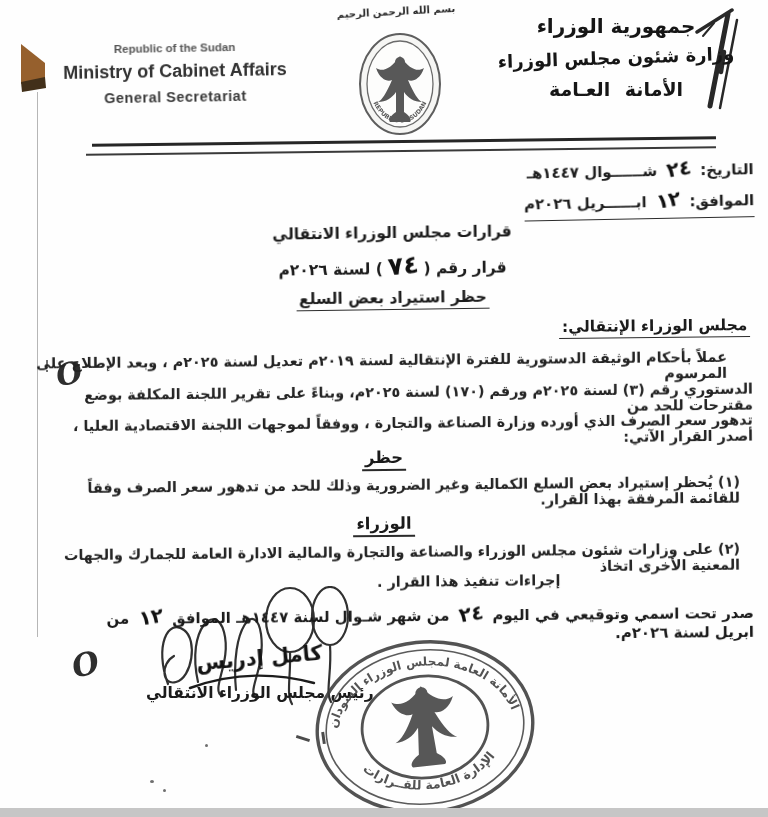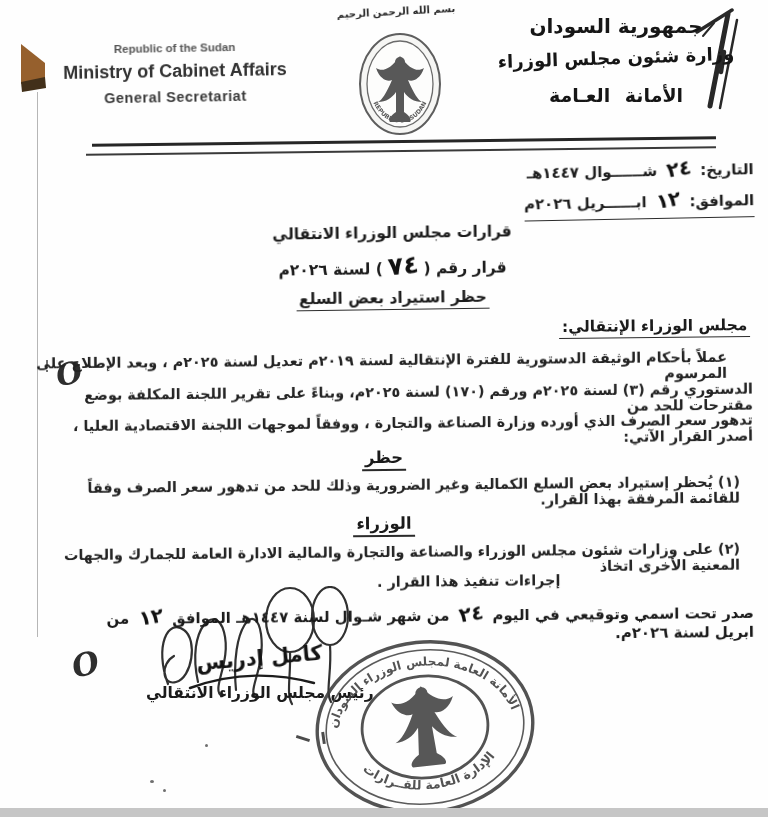--- a/index.html
+++ b/index.html
@@ -15,21 +15,21 @@
   
   .en-header{left:42px;top:42px;width:266px;text-align:center;transform:rotate(-1deg);
     font-family:"Liberation Sans", sans-serif;color:#3c3c3c;filter:blur(.2px);}
   .en-l1{font-size:11.5px;font-weight:700;color:#555;}
   .en-l2{font-size:18px;font-weight:700;margin-top:7px;color:#333;}
   .en-l3{font-size:14.5px;font-weight:700;margin-top:7px;letter-spacing:.5px;color:#3a3a3a;}
   
   .ar-header{right:28px;top:14px;width:248px;text-align:center;color:#161616;filter:blur(.15px);}
   .ar-l1{font-size:20px;font-weight:700;}
   .ar-l2{font-size:18px;font-weight:700;margin-top:9px;transform:rotate(-2deg);letter-spacing:-.5px;}
-  .ar-l3{font-size:19px;font-weight:700;margin-top:16px;word-spacing:8px;}
+  .ar-l3{font-size:19px;font-weight:700;margin-top:10px;word-spacing:8px;}
   .bismillah{left:336px;top:6px;width:120px;text-align:center;font-size:10px;font-weight:700;
     color:#2a2a2a;filter:blur(.45px);transform:rotate(-3deg);}
   
   .rule1{left:92px;top:140px;width:624px;height:3px;background:#262626;transform:rotate(-0.7deg);}
   .rule2{left:86px;top:150px;width:630px;height:1.5px;background:#3a3a3a;transform:rotate(-0.7deg);}
   
   .date-block{right:14px;top:156px;width:300px;font-size:15px;font-weight:600;color:#1d1d1d;
     transform:rotate(-1.1deg);text-align:right;line-height:29px;filter:blur(.15px);}
   .date-line2{display:inline-block;border-bottom:1.6px solid #2a2a2a;padding-bottom:1px;}
   .hand{display:inline-block;font-weight:700;font-size:20px;transform:rotate(-9deg);margin:0 4px;color:#111;}
@@ -77,21 +77,21 @@
   <circle cx="48" cy="36" r="5" fill="#585858"></circle>
   <defs>
       <path id="em-arc" d="M18,66 A 31,41 0 0 0 78,66"></path>
     </defs>
   <text font-size="6" font-weight="bold" fill="#5a5a5a">
     <textPath href="#em-arc" startOffset="50%" text-anchor="middle">REPUBLIC OF SUDAN</textPath>
   </text>
 </svg>
 
 <div class="abs ar-header rtl">
-  <div class="ar-l1">جمهورية السودان</div>
+  <div class="ar-l1">جمهورية الوزراء</div>
   <div class="ar-l2">وزارة شئون مجلس الوزراء</div>
   <div class="ar-l3">الأمانة العـامة</div>
 </div>
 
 <svg class="abs" style="left:684px;top:2px;" width="66" height="114" viewBox="0 0 66 114">
   <g stroke="#161616" fill="none" stroke-linecap="round" opacity=".92">
     <path d="M26,104 L44,12" stroke-width="5"></path>
     <path d="M36,106 L53,18" stroke-width="2.5"></path>
     <path d="M13,30 L48,8" stroke-width="3.5"></path>
     <path d="M19,34 L30,21" stroke-width="2"></path>

